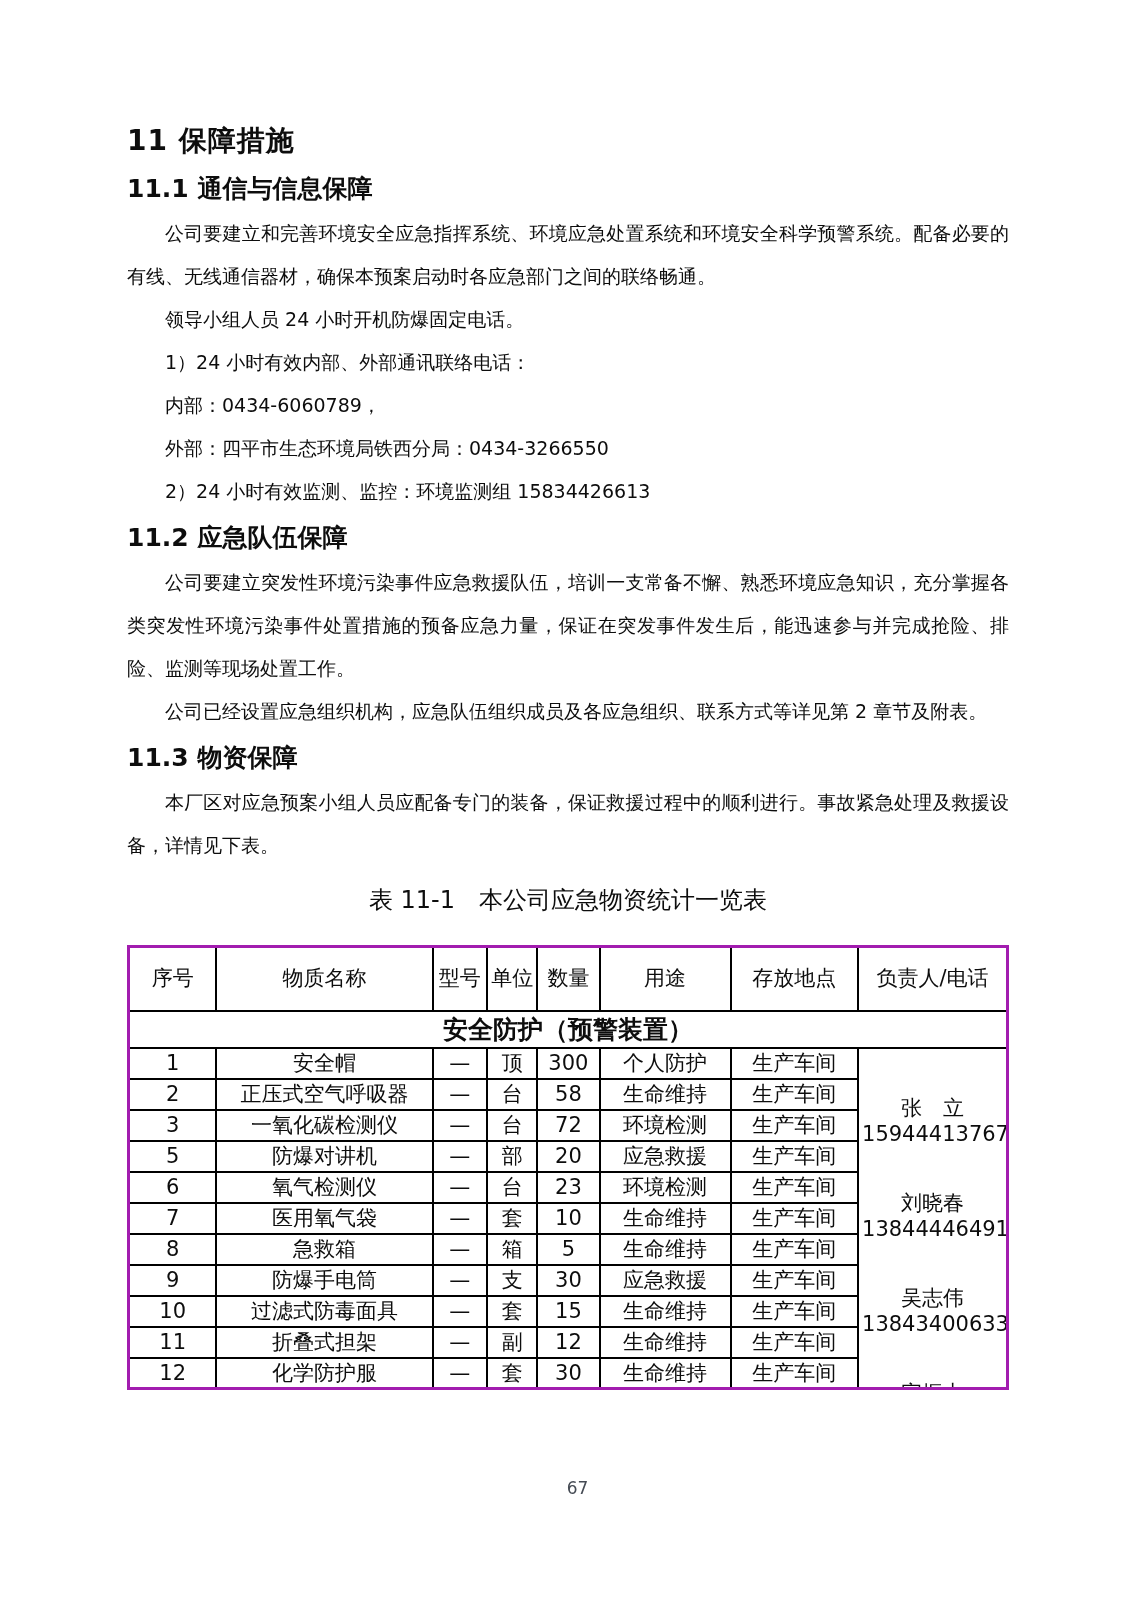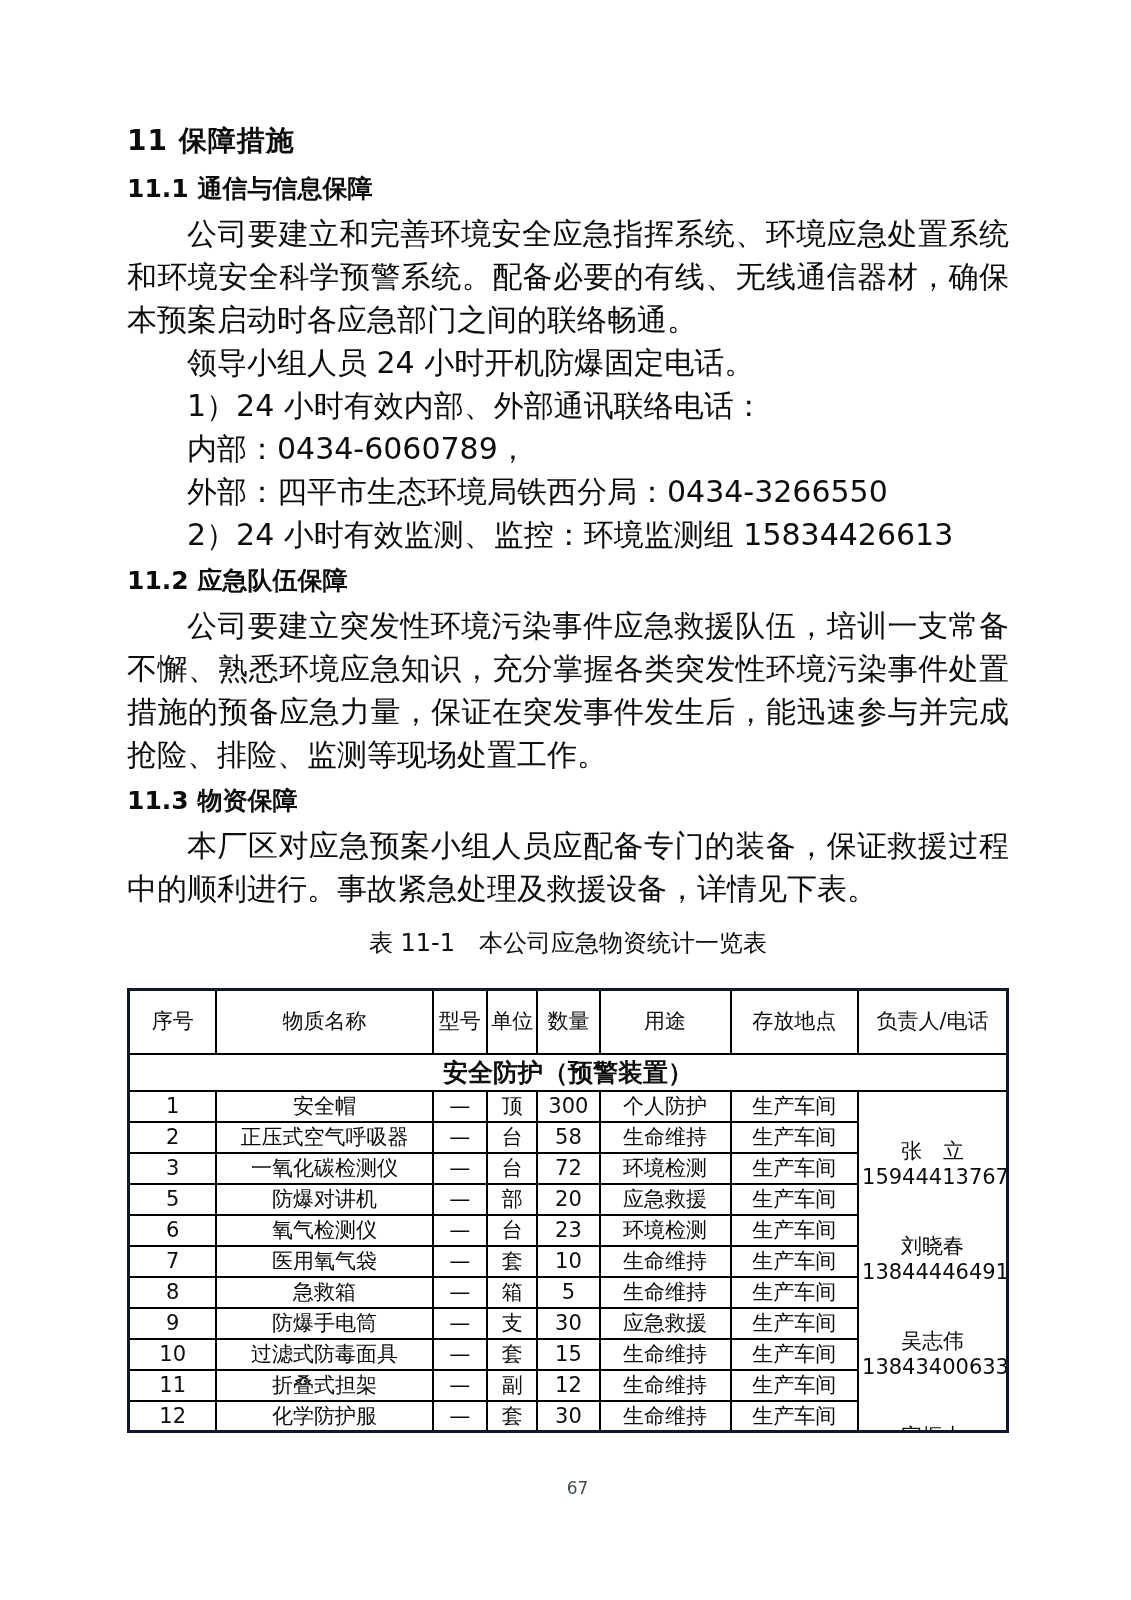--- a/index.html
+++ b/index.html
@@ -28,41 +28,41 @@
     letter-spacing: 1px;
   }
   h2.section {
     font-size: 25px;
     line-height: 30px;
     font-weight: bold;
     margin-top: 10px;
     margin-bottom: 8px;
   }
   p.body {
-    font-size: 30px;
+    font-size: 19px;
     line-height: 43px;
     text-align: justify;
     text-align-last: left;
     text-indent: 2em;
   }
   .table-title {
     font-size: 24px;
     line-height: 38px;
     font-weight: normal;
     text-align: center;
     margin-top: 14px;
     margin-bottom: 26px;
     white-space: pre;
   }
   table.supplies {
     width: 100%;
     border-collapse: collapse;
     table-layout: fixed;
     font-size: 21px;
-    border: 3px solid #0f172a;
+    border: 3px solid #a21caf;
   }
   table.supplies th, table.supplies td {
     border: 2px solid #000;
     text-align: center;
     vertical-align: middle;
     font-weight: normal;
     padding: 1px 3px;
     overflow: hidden;
   }
   tr.head-row th { height: 64px; line-height: 25px; }
@@ -103,20 +103,21 @@
     <h2 class="section">11.1 通信与信息保障</h2>
     <p class="body">公司要建立和完善环境安全应急指挥系统、环境应急处置系统和环境安全科学预警系统。配备必要的有线、无线通信器材，确保本预案启动时各应急部门之间的联络畅通。</p>
     <p class="body">领导小组人员 24 小时开机防爆固定电话。</p>
     <p class="body">1）24 小时有效内部、外部通讯联络电话：</p>
     <p class="body">内部：0434-6060789，</p>
     <p class="body">外部：四平市生态环境局铁西分局：0434-3266550</p>
     <p class="body">2）24 小时有效监测、监控：环境监测组 15834426613</p>
 
     <h2 class="section">11.2 应急队伍保障</h2>
     <p class="body">公司要建立突发性环境污染事件应急救援队伍，培训一支常备不懈、熟悉环境应急知识，充分掌握各类突发性环境污染事件处置措施的预备应急力量，保证在突发事件发生后，能迅速参与并完成抢险、排险、监测等现场处置工作。</p>
+    <p class="body">公司已经设置应急组织机构，应急队伍组织成员及各应急组织、联系方式等详见第 2 章节及附表。</p>
 
     <h2 class="section">11.3 物资保障</h2>
     <p class="body">本厂区对应急预案小组人员应配备专门的装备，保证救援过程中的顺利进行。事故紧急处理及救援设备，详情见下表。</p>
 
     <div class="table-title">表 11-1　本公司应急物资统计一览表</div>
 
     <table class="supplies">
       <colgroup>
         <col style="width:10%">
         <col style="width:24.6%">

